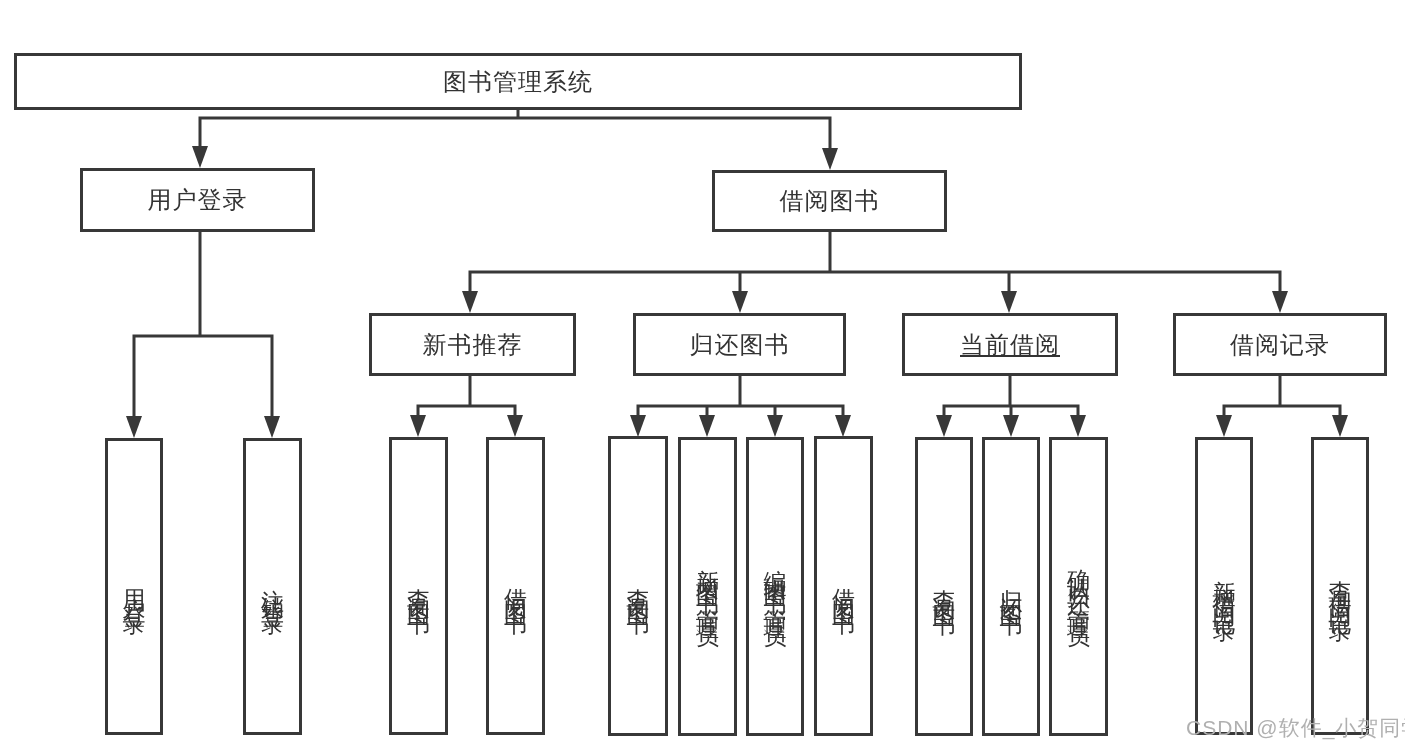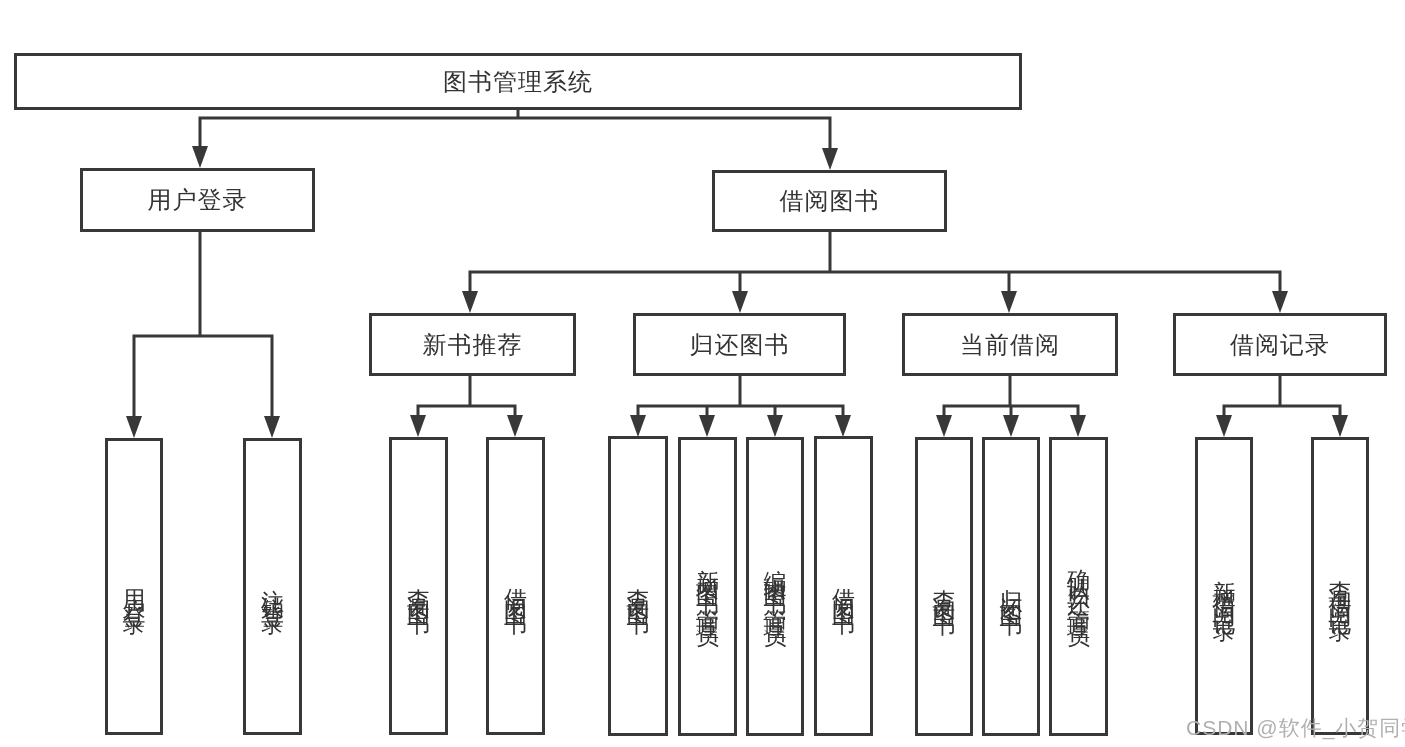--- a/index.html
+++ b/index.html
@@ -96,21 +96,21 @@
     </g>
   </svg>
 
   <div class="node h" style="left:14px; top:13px; width:1008px; height:57px;margin-top:40px;">图书管理系统</div>
 
   <div class="node h" style="left:80px; top:168px; width:235px; height:64px;">用户登录</div>
   <div class="node h" style="left:712px; top:170px; width:235px; height:62px;">借阅图书</div>
 
   <div class="node h" style="left:369px; top:313px; width:207px; height:63px;">新书推荐</div>
   <div class="node h" style="left:633px; top:313px; width:213px; height:63px;">归还图书</div>
-  <div class="node h" style="left:902px; top:313px; width:216px; height:63px;">当前借阅</div>
+  <div class="node h" style="left:902px; top:313px; width:216px; height:63px;text-decoration:underline;">当前借阅</div>
   <div class="node h" style="left:1173px; top:313px; width:214px; height:63px;">借阅记录</div>
 
   <div class="node v" style="left:105px; top:438px; width:58px; height:297px;">用户登录</div>
   <div class="node v" style="left:243px; top:438px; width:59px; height:297px;">注销登录</div>
 
   <div class="node v" style="left:389px; top:437px; width:59px; height:298px;">查询图书</div>
   <div class="node v" style="left:486px; top:437px; width:59px; height:298px;">借阅图书</div>
 
   <div class="node v" style="left:608px; top:436px; width:60px; height:300px;">查询图书</div>
   <div class="node v" style="left:678px; top:437px; width:59px; height:299px;">新增图书（管理员）</div>

